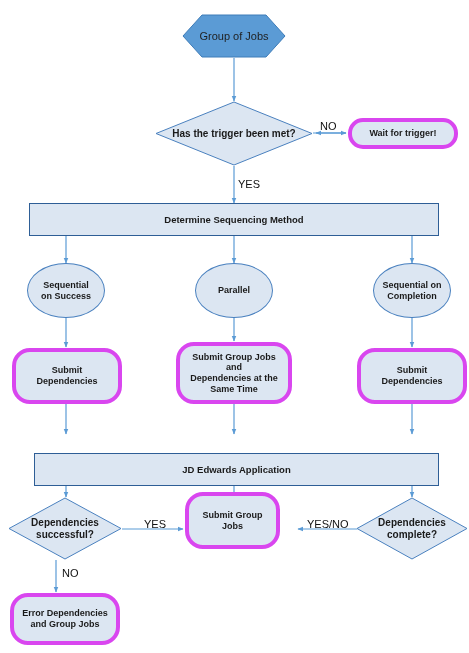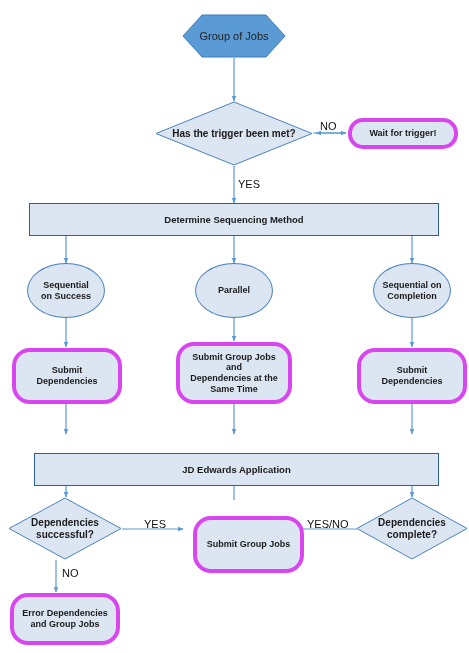--- a/index.html
+++ b/index.html
@@ -225,21 +225,21 @@
   <div class="diamond-wrap" style="left:8px; top:497px; width:114px; height:63px;">
     <svg width="114" height="63" viewBox="0 0 114 63">
       <polygon points="57,1 113,31.5 57,62 1,31.5" fill="#DCE6F2" stroke="#4A81BF" stroke-width="1"></polygon>
     </svg>
     <span class="lbl">Dependencies
 successful?</span>
   </div>
 
   <div class="edge-label" style="left:144px; top:518px;">YES</div>
 
-  <div class="node rrect" style="left:185px; top:516px; width:111px; height:57px;margin-left:8px;">
+  <div class="node rrect" style="left:185px; top:492px; width:95px; height:57px;">
     <span class="lbl">Submit Group Jobs</span>
   </div>
 
   <div class="edge-label" style="left:307px; top:518px;">YES/NO</div>
 
   <div class="diamond-wrap" style="left:356px; top:497px; width:112px; height:63px;">
     <svg width="112" height="63" viewBox="0 0 112 63">
       <polygon points="56,1 111,31.5 56,62 1,31.5" fill="#DCE6F2" stroke="#4A81BF" stroke-width="1"></polygon>
     </svg>
     <span class="lbl">Dependencies

